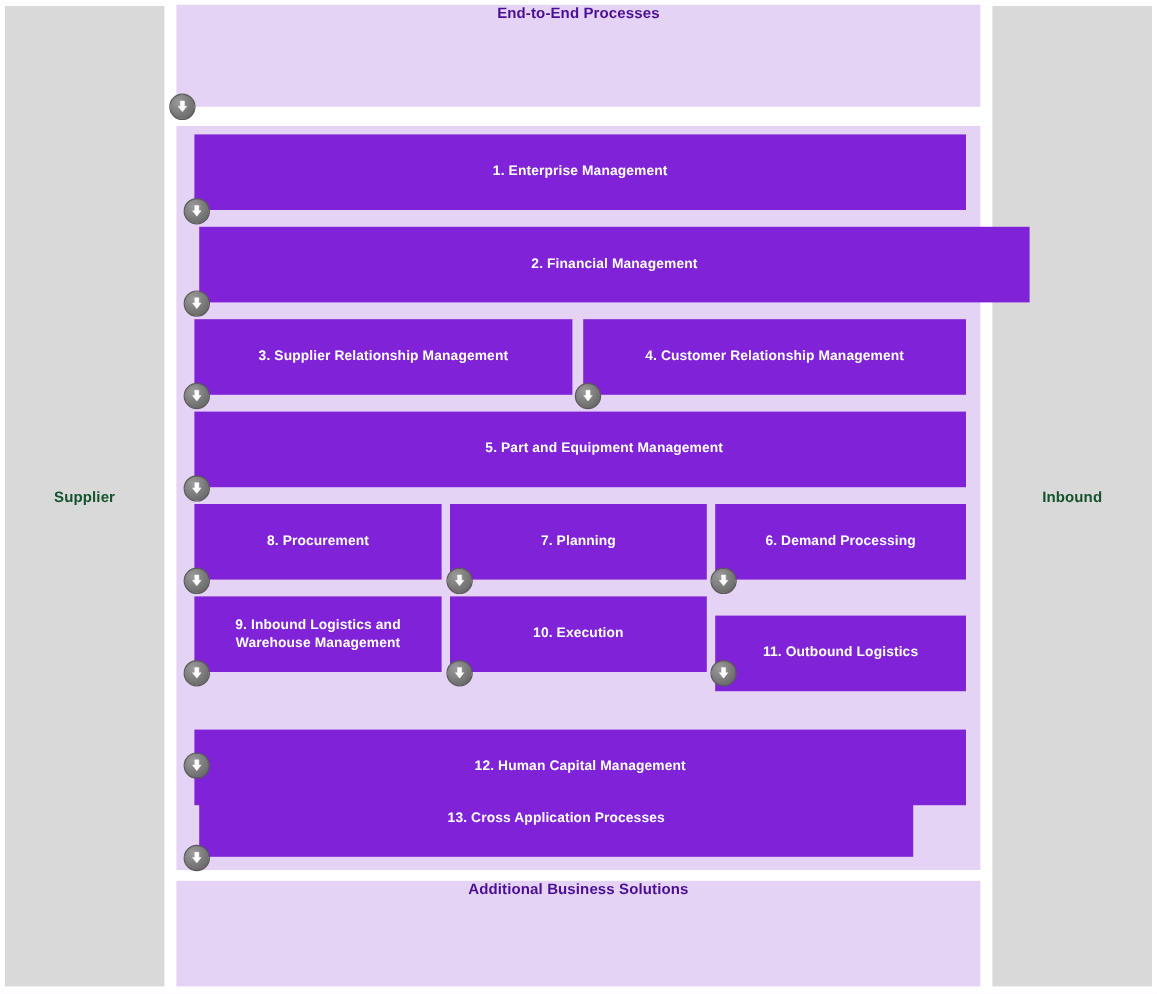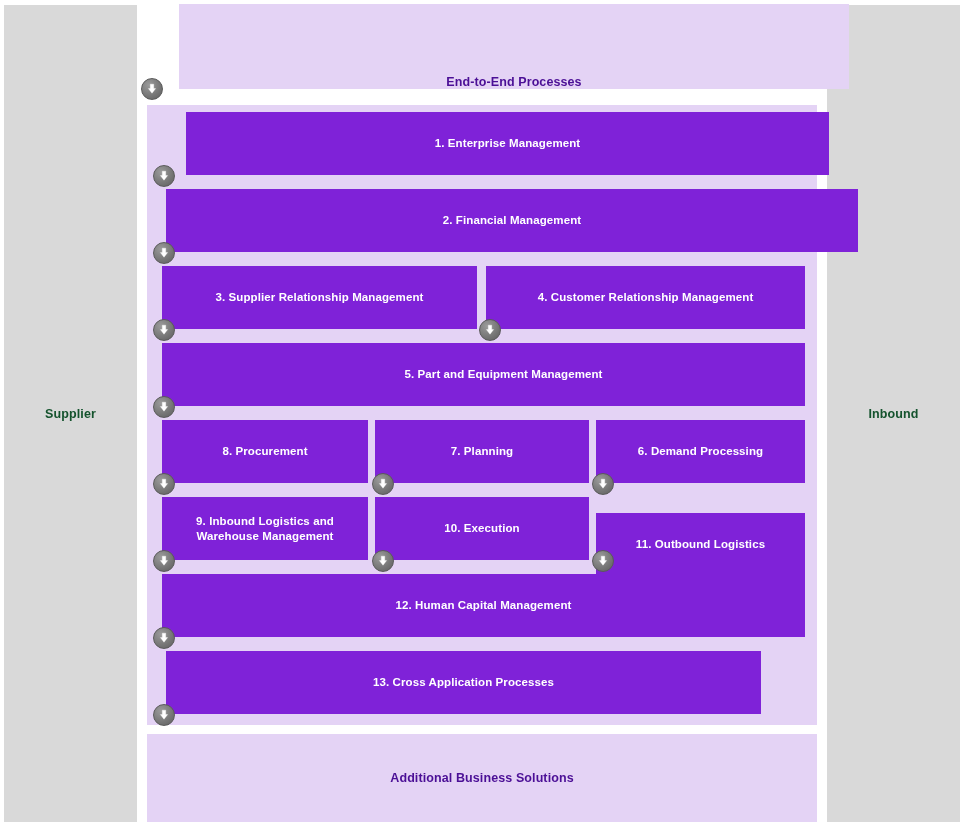--- a/index.html
+++ b/index.html
@@ -54,31 +54,29 @@
   .band {
     position: absolute;
     background: #e4d3f5;
   }
   #header-band {
     left: 147px;
     top: 4px;
     width: 670px;
     height: 85px;
     display: flex;
-    align-items: flex-end;
-    justify-content: center;
-    margin-left: 32px;
+    align-items: flex-start;
+    justify-content: center;
   }
   #footer-band {
     left: 147px;
     top: 734px;
     width: 670px;
     height: 88px;
     display: flex;
-    align-items: center;
     justify-content: center;
   }
   .band-label {
     font-size: 12.5px;
     font-weight: bold;
     color: #4b0f96;
     letter-spacing: 0.1px;
   }
 
   #core-band {
@@ -135,21 +133,21 @@
   <div id="customer-panel" class="side-panel">
     <span class="side-label">Inbound</span>
   </div>
 
   <div id="header-band" class="band">
     <span class="band-label">End-to-End Processes</span>
   </div>
 
   <div id="core-band" class="band"></div>
 
-  <div class="pbox" style="left:162px; top:112px; width:643px; height:63px;margin-left:24px;">
+  <div class="pbox" style="left:162px; top:112px; width:643px; height:63px;">
     <span class="pbox-label">1. Enterprise Management</span>
   </div>
 
   <div class="pbox" style="left:166px; top:189px; width:692px; height:63px;">
     <span class="pbox-label">2. Financial Management</span>
   </div>
 
   <div class="pbox" style="left:162px; top:266px; width:315px; height:63px;">
     <span class="pbox-label">3. Supplier Relationship Management</span>
   </div>
@@ -174,21 +172,21 @@
   <div class="pbox" style="left:162px; top:497px; width:206px; height:63px;">
     <span class="pbox-label">9. Inbound Logistics and Warehouse Management</span>
   </div>
   <div class="pbox" style="left:375px; top:497px; width:214px; height:63px;">
     <span class="pbox-label">10. Execution</span>
   </div>
   <div class="pbox" style="left:596px; top:497px; width:209px; height:63px;margin-top:16px;">
     <span class="pbox-label">11. Outbound Logistics</span>
   </div>
 
-  <div class="pbox" style="left:162px; top:574px; width:643px; height:63px;">
+  <div class="pbox" style="left:162px; top:608px; width:643px; height:63px;">
     <span class="pbox-label">12. Human Capital Management</span>
   </div>
 
   <div class="pbox" style="left:166px; top:651px; width:595px; height:63px;">
     <span class="pbox-label">13. Cross Application Processes</span>
   </div>
 
   <div id="footer-band" class="band">
     <span class="band-label">Additional Business Solutions</span>
   </div>

